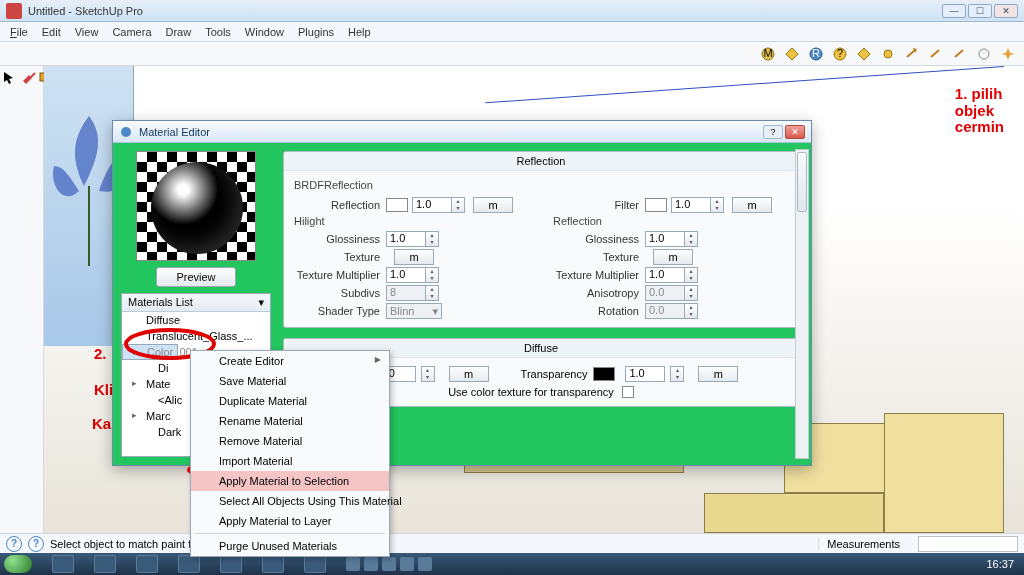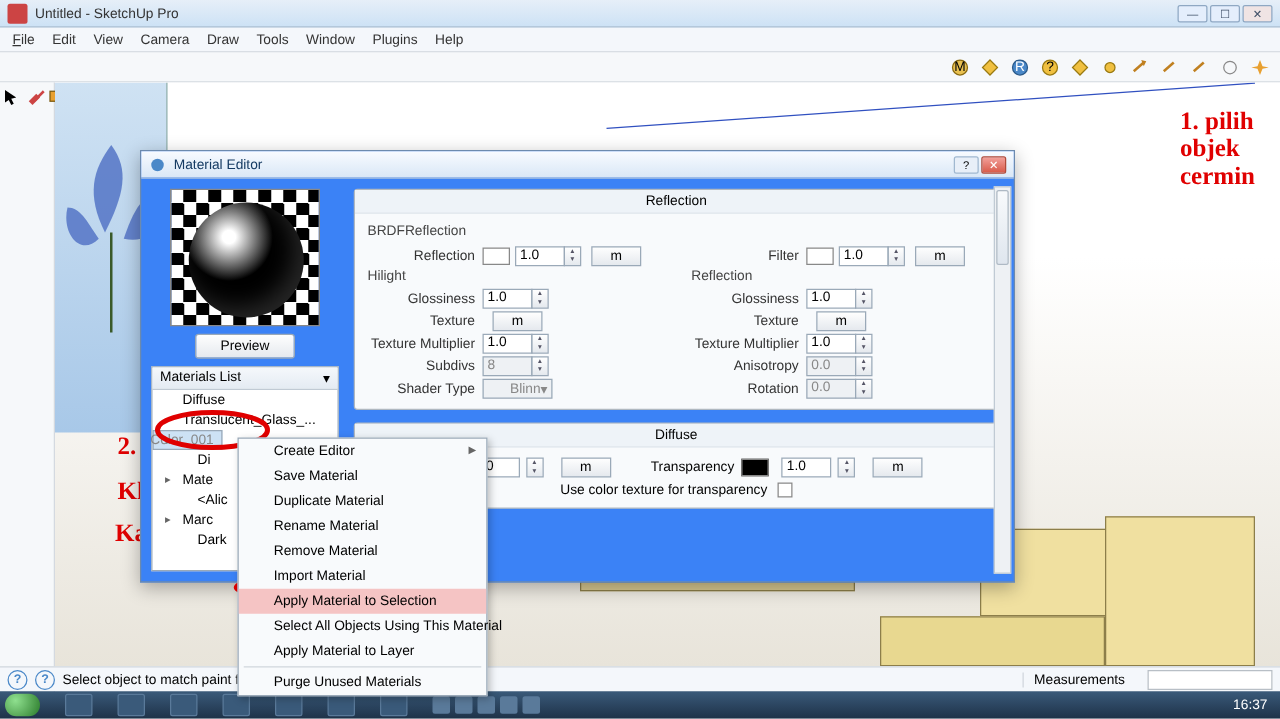--- a/index.html
+++ b/index.html
@@ -28,38 +28,38 @@
 .leftbar { position:absolute; left:0; top:66px; width:44px; bottom:20px; background:#f6f8fa; border-right:1px solid #d4d9e0; display:flex; }
 .leftcol { width:22px; display:flex; flex-direction:row; }
 .ltool { width:20px; height:20px; margin:1px; border:1px solid transparent; display:flex; align-items:center; justify-content:center; }
 .ltool svg { width:14px; height:14px; }
 
 
 .viewport { position:absolute; left:44px; top:66px; right:0; bottom:42px; background: linear-gradient(#fff 30%, #e8e4da); overflow:hidden; }
 .viewport .skyline { position:absolute; top:0; right:20px; width:520px; height:2px; border-top:1px solid #3050c0; transform: rotate(-4deg); transform-origin: right; }
 .viewport .geom { position:absolute; bottom:0; left:120px; right:60px; height:180px; }
 .geom .box { position:absolute; background:#e8d890; border:1px solid #8c7e4a; }
-.annotate { position:absolute; color:#e00000; font-family:Liberation Serif, serif; font-size:20px; font-weight:bold; line-height:1.1; pointer-events:none; }
+.annotate { position:absolute; color:#e00000; font-family:Liberation Sans, sans-serif; font-size:15px; font-weight:bold; line-height:1.1; pointer-events:none; }
 
 
 .statusbar { position:absolute; left:0; right:0; bottom:22px; height:20px; background:#f4f7fb; border-top:1px solid #cfd6dd; display:flex; align-items:center; padding:0 6px; gap:6px; }
 .statusbar .help { width:16px; height:16px; border:1px solid #4a88c8; border-radius:50%; color:#4a88c8; display:flex; align-items:center; justify-content:center; font-weight:bold; font-size:10px;}
 .statusbar .meas { margin-left:auto; padding:0 8px; border-left:1px solid #cfd6dd; }
 .statusbar .measbox { width:100px; height:16px; background:#fff; border:1px solid #b8bfc6; margin-left:4px; }
 
 
 .taskbar { position:absolute; left:0; right:0; bottom:0; height:22px; background:linear-gradient(#3a5a7a,#1e3248); display:flex; align-items:center; padding:0 4px; gap:20px; }
 .taskbar .start { width:28px; height:18px; border-radius:9px; background: radial-gradient(circle at 30% 30%, #8fe08f, #2a7a2a);}
 .taskbar .tkbtn { width:22px; height:18px; background:#3a5a7a; border:1px solid #5a7a9a; border-radius:2px; }
 .taskbar .clock { margin-left:auto; color:#fff; padding:0 6px; }
 .taskbar .tray { display:flex; gap:4px; color:#fff; align-items:center; }
 .tray .ticn { width:14px; height:14px; background:#5a7a9a; border-radius:2px;}
 
 
-.matwin { position:absolute; left:112px; top:120px; width:700px; height:346px; background:#3b82f6; border:1px solid #6c8aae; box-shadow:0 4px 14px rgba(0,0,0,.3); }
+.matwin { position:absolute; left:112px; top:120px; width:700px; height:346px; background:#22c55e; border:1px solid #6c8aae; box-shadow:0 4px 14px rgba(0,0,0,.3); }
 .matwin .mw-title { height:22px; background:linear-gradient(#f8fbff,#d9e7f6); border-bottom:1px solid #aac2de; display:flex; align-items:center; padding:0 6px; }
 .mw-title .mw-icon { width:14px; height:14px; margin-right:6px; }
 .mw-title .t { flex:1; color:#153a62; }
 .mw-title .mwbtn { width:20px; height:14px; margin-left:2px; border:1px solid #a0b8d0; background:#e8eff8; border-radius:2px; display:flex; align-items:center; justify-content:center; font-size:9px;}
 .mw-title .mwbtn.close{ background:linear-gradient(#f2a09a,#d85a4a); border-color:#b04a3a; color:#fff;}
 .mw-body { position:absolute; top:22px; left:0; right:0; bottom:0; display:flex; }
 .mw-left { width:166px; padding:8px; display:flex; flex-direction:column; gap:6px; }
 .mw-preview { width:120px; height:110px; margin:0 auto; background:
   repeating-conic-gradient(#000 0 25%, #fff 0 50%) 0 0/20px 20px; border:1px solid #888; position:relative; }
 .mw-preview .ball { position:absolute; left:14px; top:10px; width:92px; height:92px; border-radius:50%; background: radial-gradient(circle at 35% 30%, #fff 6%, #000 40%, #000); box-shadow: inset -8px -8px 18px rgba(255,255,255,.15);}
@@ -80,21 +80,21 @@
 .row .lab { width:92px; text-align:right; padding-right:6px; color:#333;}
 .row .sw { width:22px; height:14px; border:1px solid #888; background:#fff; margin-right:4px;}
 .row .sw.black{background:#000;}
 .row .num { width:40px; height:16px; border:1px solid #9aa9b8; background:#fff; padding:0 3px; }
 .row .num.ro { background:#eef1f4; color:#888;}
 .row .spin { width:14px; height:16px; border:1px solid #9aa9b8; background:linear-gradient(#fff,#e5e9ee); margin-left:-1px; display:flex; flex-direction:column;}
 .row .spin div{flex:1; font-size:6px; text-align:center; line-height:7px; color:#556;}
 .row .mbtn { width:40px; height:16px; border:1px solid #9aa9b8; background:linear-gradient(#fefefe,#e5e9ee); text-align:center; line-height:14px; margin-left:8px;}
 .twocol { display:flex; gap:24px;}
 .twocol>div{flex:1;}
-.sel { width:56px; height:16px; border:1px solid #9aa9b8; background:#eef1f4; color:#888; padding:0 3px; display:flex; justify-content:flex-end; align-items:center;}
+.sel { width:56px; height:16px; border:1px solid #9aa9b8; background:#eef1f4; color:#888; padding:0 3px; display:flex; justify-content:space-between; align-items:center;}
 .chk { width:12px; height:12px; border:1px solid #888; background:#fff;}
 .mw-scroll { position:absolute; right:2px; top:6px; bottom:6px; width:14px; background:#eef1f4; border:1px solid #c0cad4;}
 .mw-scroll .th{ position:absolute; left:1px; right:1px; top:2px; height:60px; background:linear-gradient(#f8fafc,#dfe6ee); border:1px solid #aeb9c4; border-radius:2px;}
 
 
 .ctx { position:absolute; left:190px; top:350px; width:200px; background:#f8fafc; border:1px solid #9aa9b8; box-shadow:2px 2px 6px rgba(0,0,0,.25); z-index:20;}
 .ctx .ci { padding:4px 10px 4px 28px; position:relative; white-space: nowrap;}
 .ctx .ci.arrow::after{content:"▶"; position:absolute; right:8px; font-size:8px; color:#666;}
 .ctx .ci.hl { background:#f5c4c4; }
 .ctx .sep{ height:1px; background:#d0d6dc; margin:2px 4px;}

